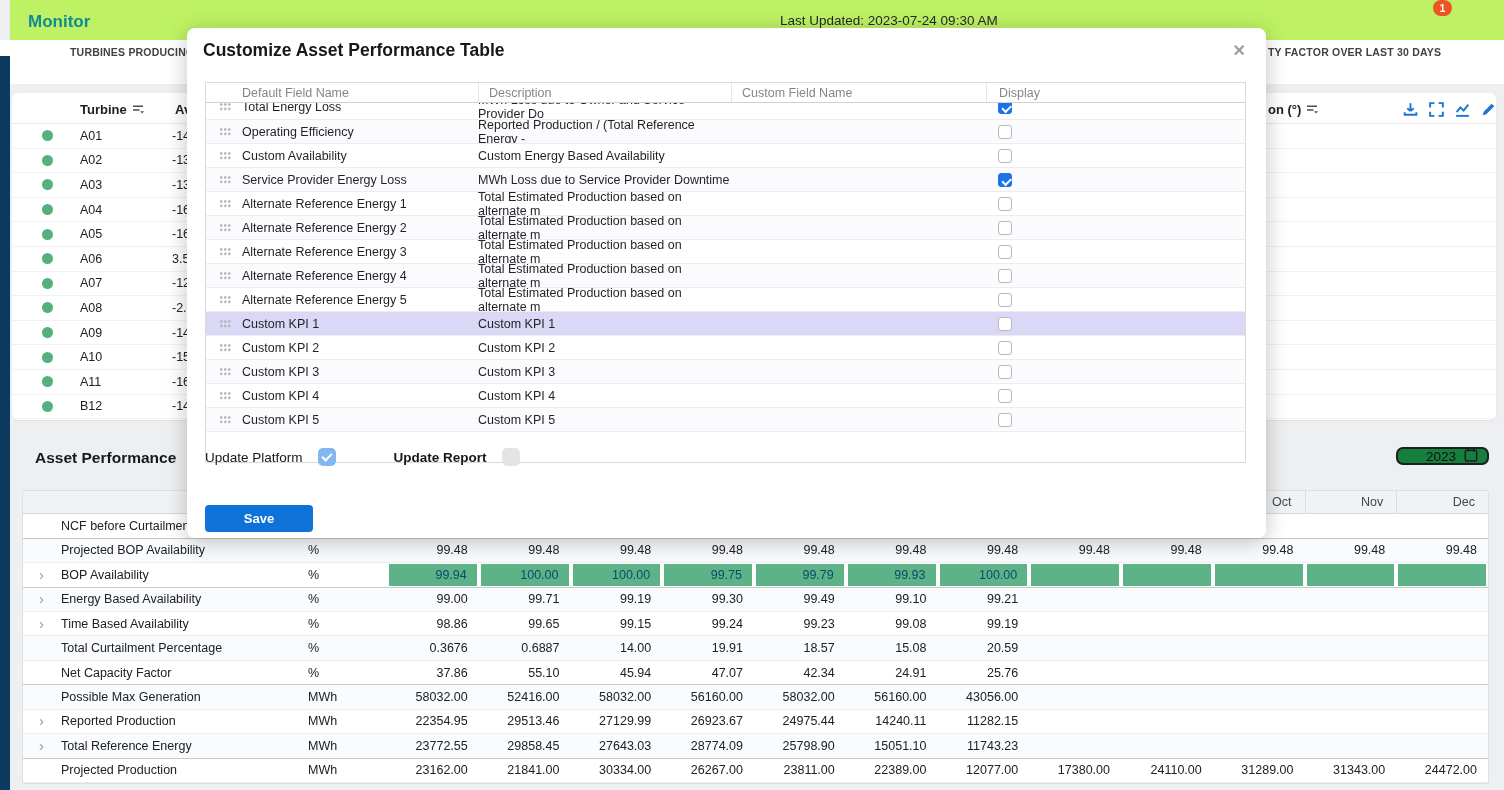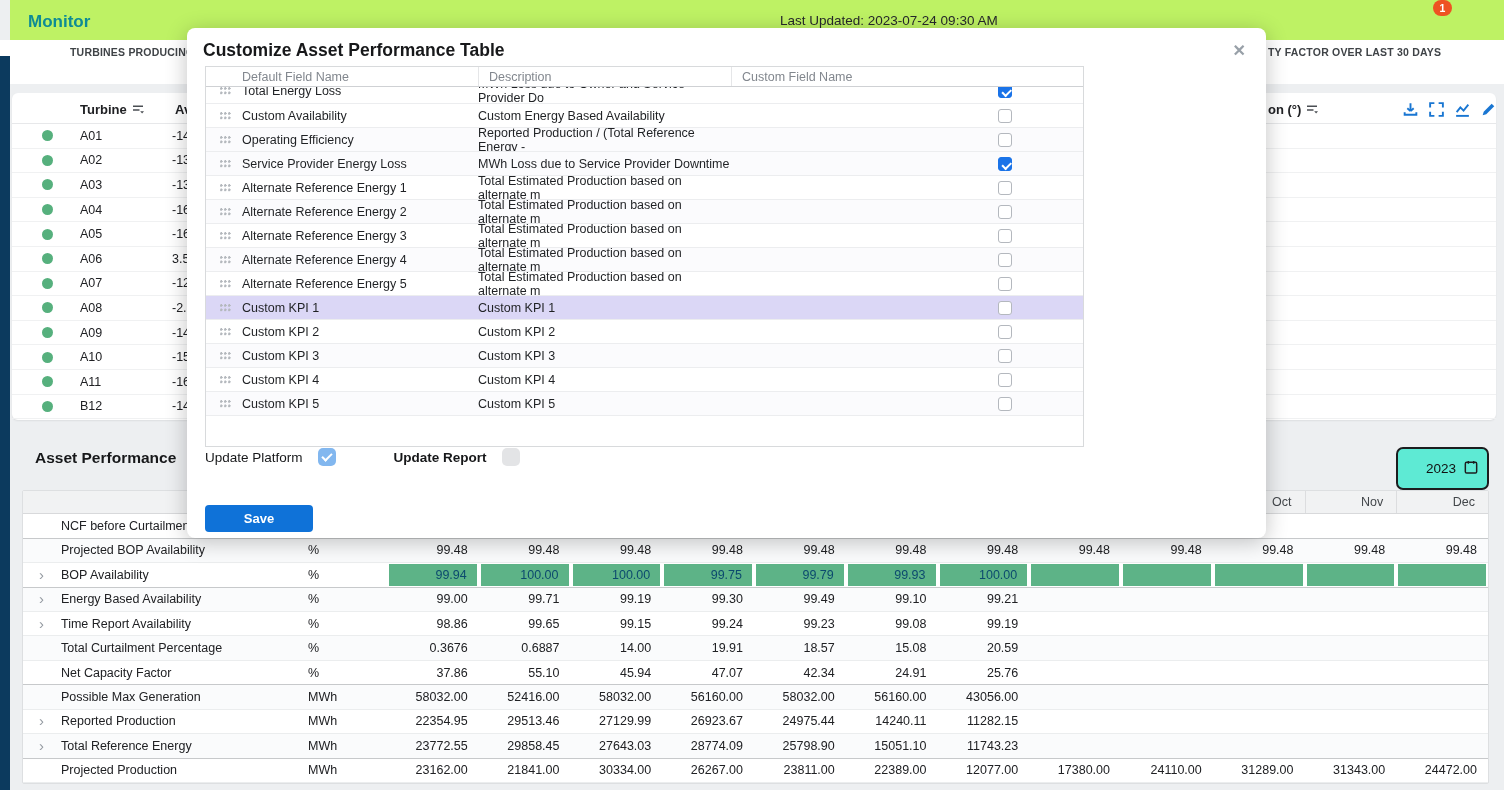--- a/index.html
+++ b/index.html
@@ -33,21 +33,21 @@
   .card-actions { position:absolute; left:1390px; top:8px; display:flex; gap:9px; }
   .card-actions svg { display:block; }
   .t-rows { position:absolute; left:0; top:31px; width:100%; }
   .t-row { height:24.6px; display:flex; align-items:center; border-bottom:1px solid #f0f1f2; position:relative; }
   .t-dot { position:absolute; left:30px; width:11px; height:11px; border-radius:50%; background:#56b07d; }
   .t-id { position:absolute; left:68px; font-size:12.5px; }
   .t-val { position:absolute; left:160px; font-size:12.5px; }
 
   
   .ap-title { position:absolute; left:35px; top:449px; font-size:15.5px; font-weight:700; color:#17181a; z-index:1; }
-  .year-box { position:absolute; left:1396px; top:447px; width:93px; height:43px; background:#5eead4; border:2px solid #1c1d1f;
+  .year-box { position:absolute; left:1396px; top:447px; width:93px; height:18px; background:#15803d; border:2px solid #1c1d1f;
               border-radius:7px; display:flex; align-items:center; justify-content:flex-end; gap:7px; padding:0 8px; z-index:1; }
   .year-box span { font-size:13.5px; color:#111; }
 
   .ap-table { position:absolute; left:22px; top:490px; width:1467px; height:294px; background:#fff; border:1px solid #dddfe1;
               border-radius:2px; z-index:1; display:flex; flex-direction:column;text-align:center; }
   .ap-head { height:25px; background:#f1f2f3; border-bottom:1px solid #d8d9db; display:flex; }
   .ap-head .sp-label { width:273px; }
   .ap-head .sp-unit { width:91px; }
   .mh-cells { flex:1; display:flex; }
   .mh-cell { flex:1; display:flex; align-items:center; justify-content:flex-end; padding-right:13px;
@@ -62,21 +62,21 @@
   .a-cell { flex:1; display:flex; align-items:center; justify-content:flex-end; padding-right:11px; font-size:12.5px; position:relative; }
   .a-cell.green { padding:0; }
   .gfill { position:absolute; left:2px; right:2px; top:1px; bottom:1px; background:#5db387; display:flex; align-items:center; justify-content:flex-end; padding-right:10px; }
   .gfill span { font-size:12.5px; color:#0c4a6e; }
 
   
   .modal { position:absolute; left:187px; top:28px; width:1079px; height:510px; background:#fff; border-radius:8px;
            box-shadow:0 4px 22px rgba(0,0,0,.24); z-index:40; }
   .m-title { position:absolute; left:16px; top:12px; font-size:17.5px; font-weight:700; color:#17181a; }
   .m-close { position:absolute; right:20px; top:13px; font-size:16px; font-weight:700; color:#98a0a8; cursor:pointer; }
-  .m-table { position:absolute; left:18px; top:38px; width:879px; height:381px; border:1px solid #d8dadc; overflow:hidden; }
+  .m-table { position:absolute; left:18px; top:54px; width:1041px; height:381px; border:1px solid #d8dadc; overflow:hidden; }
   .m-head { height:20px; display:flex; align-items:center; border-bottom:1px solid #cfd1d4; font-size:12.5px; color:#82878e; }
   .m-head .c1 { width:272px; padding-left:36px; }
   .m-head .c2 { width:253px; border-left:1px solid #e5e6e8; padding-left:10px; align-self:stretch; display:flex; align-items:center; }
   .m-head .c3 { width:255px; border-left:1px solid #e5e6e8; padding-left:10px; align-self:stretch; display:flex; align-items:center; }
   .m-head .c4 { flex:1; border-left:1px solid #e5e6e8; padding-left:12px; align-self:stretch; display:flex; align-items:center; }
   .m-row { height:24px; border-bottom:1px solid #ecedef; overflow:hidden; }
   .m-row.alt { background:#fbfbfd; }
   .m-row.hl { background:#dbd7f6; }
   .m-row.clipped { height:17px; }
   .m-row.clipped .m-rowc { margin-top:-8px; }
@@ -424,21 +424,21 @@
           <div class="a-cell">99.21</div>
           <div class="a-cell"></div>
           <div class="a-cell"></div>
           <div class="a-cell"></div>
           <div class="a-cell"></div>
           <div class="a-cell"></div>
         </span>
   </div>
       <div class="a-row">
     <span class="a-chevron">›</span>
-    <span class="a-label">Time Report Availability</span>
+    <span class="a-label">Time Based Availability</span>
     <span class="a-unit">%</span>
     <span class="a-values">
           <div class="a-cell">98.86</div>
           <div class="a-cell">99.65</div>
           <div class="a-cell">99.15</div>
           <div class="a-cell">99.24</div>
           <div class="a-cell">99.23</div>
           <div class="a-cell">99.08</div>
           <div class="a-cell">99.19</div>
           <div class="a-cell"></div>
@@ -567,49 +567,50 @@
 
 <div class="modal">
   <div class="m-title">Customize Asset Performance Table</div>
   <div class="m-close">✕</div>
 
   <div class="m-table">
     <div class="m-head">
       <div class="c1">Default Field Name</div>
       <div class="c2">Description</div>
       <div class="c3">Custom Field Name</div>
+      <div class="c4">Display</div>
     </div>
     <div>
         <div class="m-row clipped">
     <div class="m-rowc">
       <span class="dots"></span>
       <span class="f-name">Total Energy Loss</span>
       <span class="f-desc">MWh Loss due to Owner and Service Provider Do</span>
       <span class="f-custom"></span>
       <span class="f-display">
               <span class="cb checked"></span>
             </span>
     </div>
   </div>
+        <div class="m-row alt">
+    <div class="m-rowc">
+      <span class="dots"></span>
+      <span class="f-name">Operating Efficiency</span>
+      <span class="f-desc">Reported Production / (Total Reference Energy -</span>
+      <span class="f-custom"></span>
+      <span class="f-display">
+              <span class="cb"></span>
+            </span>
+    </div>
+  </div>
         <div class="m-row">
     <div class="m-rowc">
       <span class="dots"></span>
       <span class="f-name">Custom Availability</span>
       <span class="f-desc">Custom Energy Based Availability</span>
-      <span class="f-custom"></span>
-      <span class="f-display">
-              <span class="cb"></span>
-            </span>
-    </div>
-  </div>
-        <div class="m-row alt">
-    <div class="m-rowc">
-      <span class="dots"></span>
-      <span class="f-name">Operating Efficiency</span>
-      <span class="f-desc">Reported Production / (Total Reference Energy -</span>
       <span class="f-custom"></span>
       <span class="f-display">
               <span class="cb"></span>
             </span>
     </div>
   </div>
         <div class="m-row alt">
     <div class="m-rowc">
       <span class="dots"></span>
       <span class="f-name">Service Provider Energy Loss</span>

